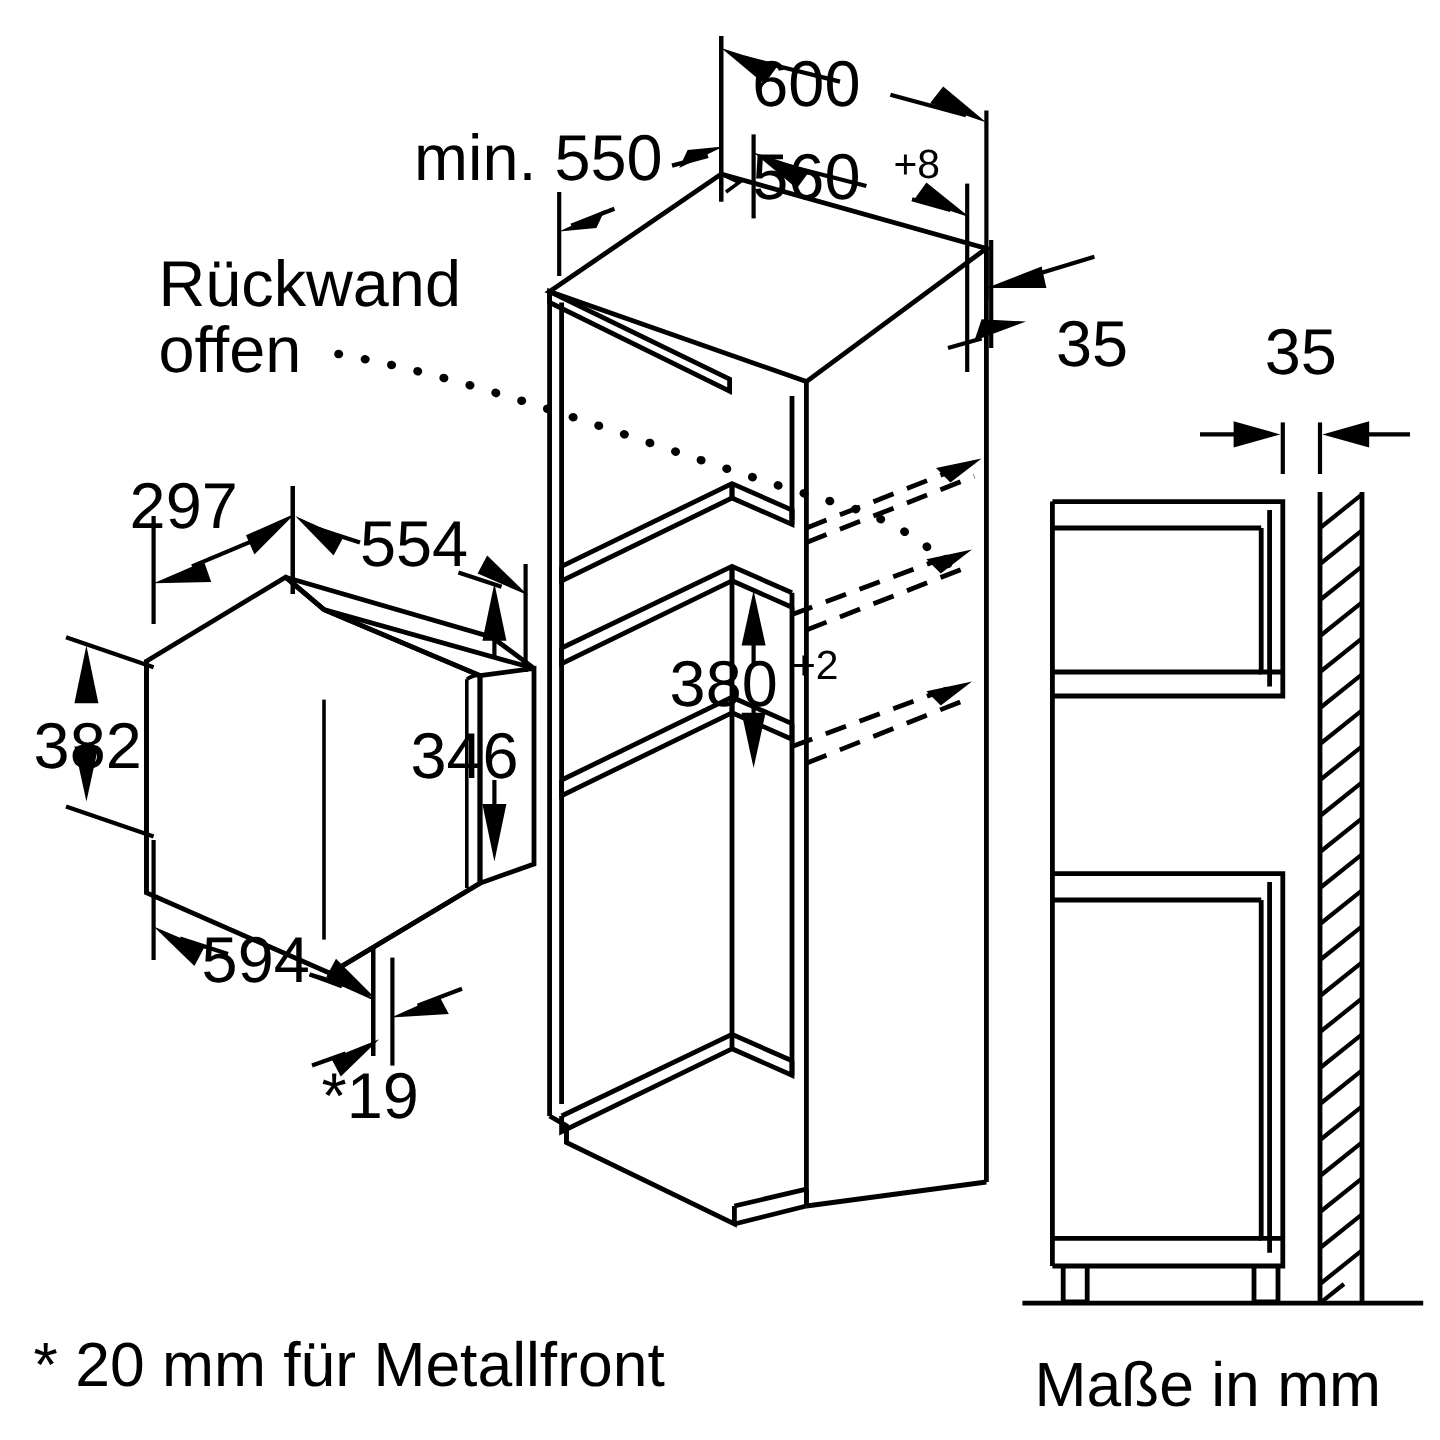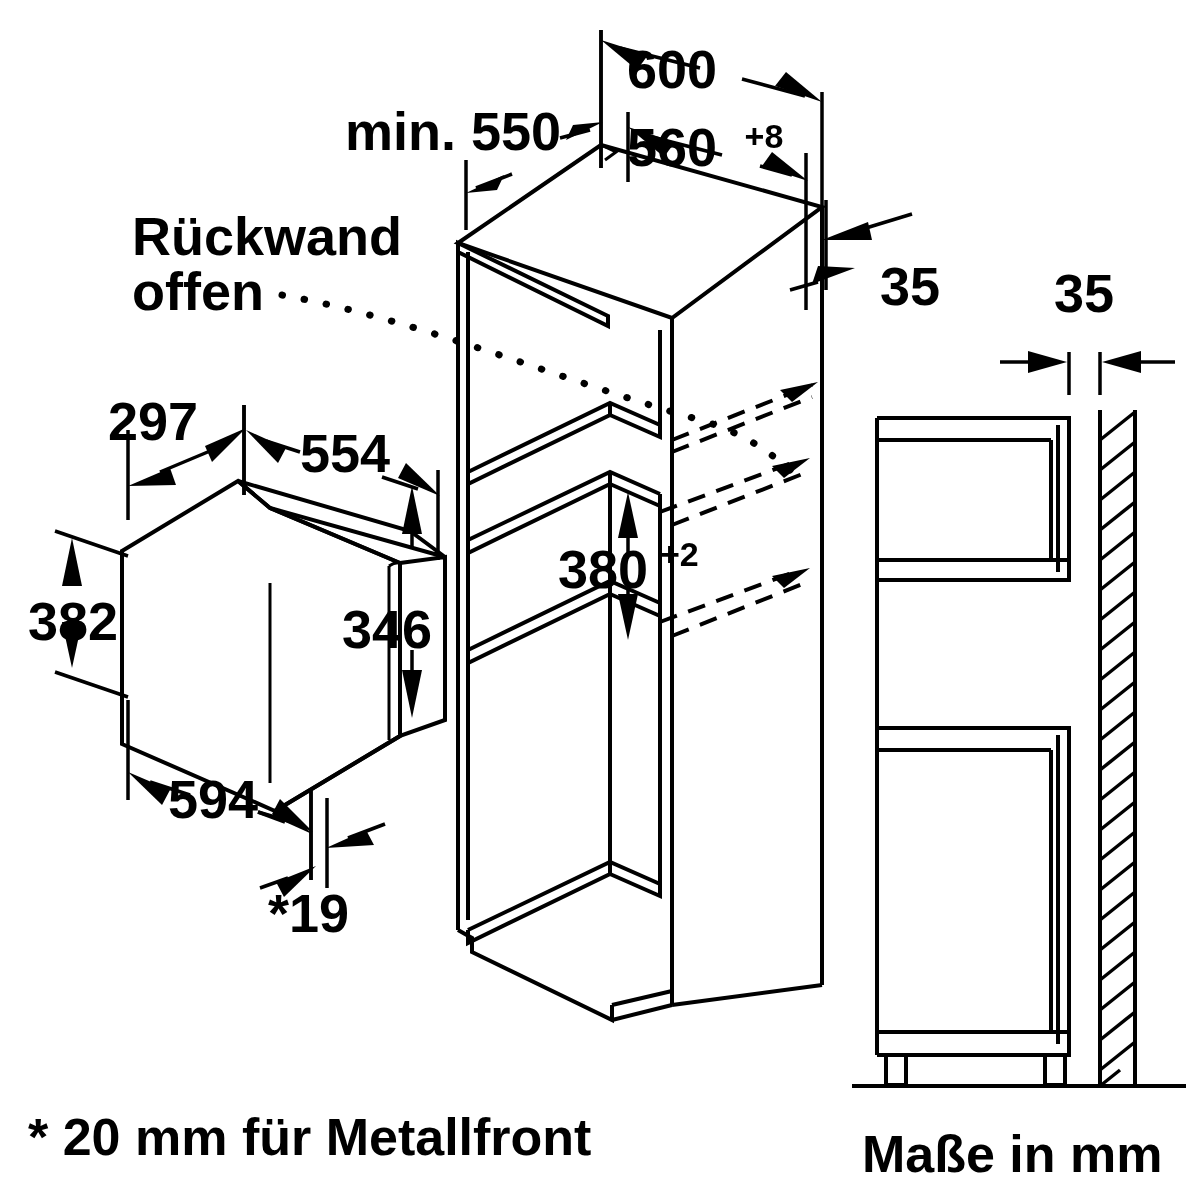--- a/index.html
+++ b/index.html
@@ -11,21 +11,20 @@
     width: 1200px;
     height: 1200px;
     overflow: hidden;
     font-family: "Liberation Sans", sans-serif;
   }
   #drawing-root {
     position: relative;
     width: 1200px;
     height: 1200px;
     background: #ffffff;
-    font-weight: bold;
   }
   svg#tech-drawing {
     display: block;
     width: 1200px;
     height: 1200px;
   }
   .solid {
     fill: none;
     stroke: #000000;
     stroke-width: 4;

